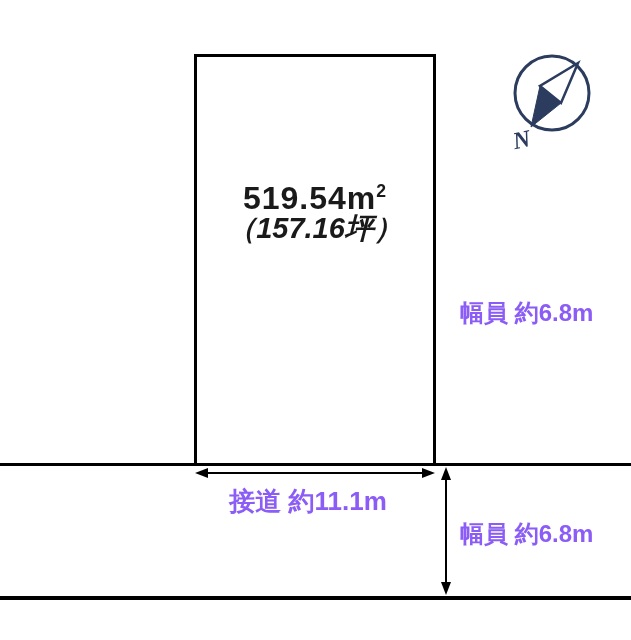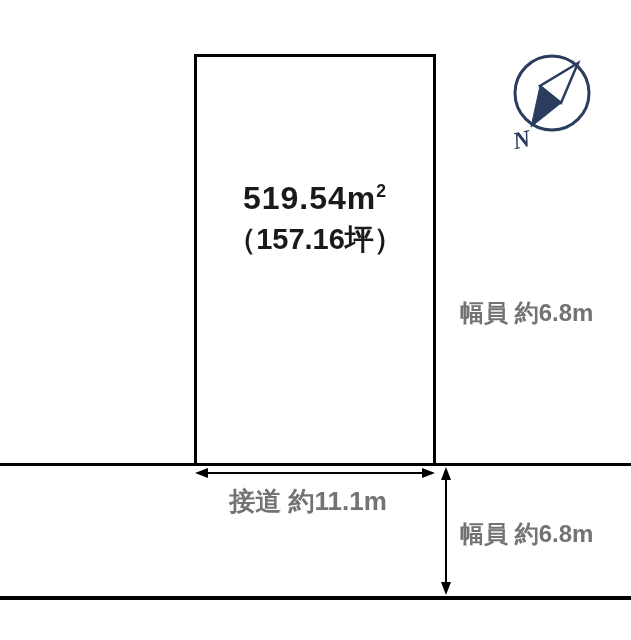--- a/index.html
+++ b/index.html
@@ -40,44 +40,44 @@
   .area-line1 {
     font-size: 32px;
     letter-spacing: 1px;
   }
   .area-line1 sup {
     font-size: 0.55em;
     vertical-align: super;
     line-height: 0;
   }
   .area-line2 {
-    margin-top: 11px;
     font-size: 29px;
     letter-spacing: 0px;
+    font-style: italic;
   }
   .road-line-top {
     position: absolute;
     left: 0;
     top: 463px;
     width: 631px;
     height: 3px;
     background: #000000;
   }
   .road-line-bottom {
     position: absolute;
     left: 0;
     top: 596px;
     width: 631px;
     height: 4px;
     background: #000000;
   }
   .dim-label {
     position: absolute;
     font-weight: 600;
-    color: #737373;
+    color: #8b5cf6;
     white-space: nowrap;
   }
   .frontage-label {
     left: 158px;
     top: 484px;
     width: 300px;
     text-align: center;
     font-size: 26px;
   }
   .width-label-right {

